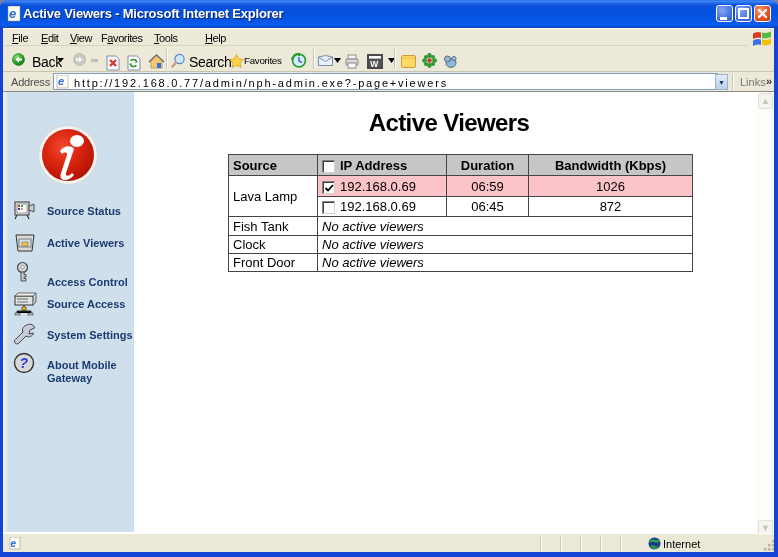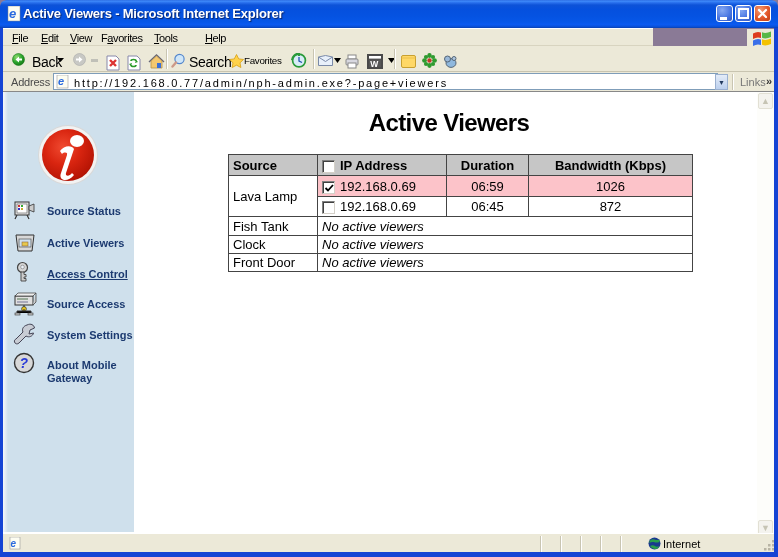--- a/index.html
+++ b/index.html
@@ -9,21 +9,21 @@
 #title{position:absolute;left:0;top:0;width:778px;height:28px;
  background:linear-gradient(180deg,#2a68e0 0%,#3f8bfa 4%,#2b72ee 9%,#0d52d8 18%,#0550de 35%,#0553e2 60%,#0757e8 78%,#0b5af0 88%,#0a50d8 95%,#0940b0 100%);
  border-radius:6px 6px 0 0;}
 #title .ttxt{position:absolute;left:23px;top:6px;color:#fff;font-size:13px;font-weight:bold;text-shadow:1px 1px 1px rgba(10,30,90,.9);white-space:nowrap;letter-spacing:-0.2px;}
 .winbtn{position:absolute;top:5px;width:17px;height:17px;border-radius:3px;border:1px solid #fff;}
 #btnmin{left:716px;background:radial-gradient(circle at 35% 28%,#86a9f2,#4a77e2 55%,#3055c0);}
 #btnmax{left:735px;background:radial-gradient(circle at 35% 28%,#86a9f2,#4a77e2 55%,#3055c0);}
 #btncls{left:754px;background:radial-gradient(circle at 35% 28%,#f59d74,#e2572a 55%,#c03f14);}
 .winbtn svg{position:absolute;left:0;top:0;}
 
-#menubar{position:absolute;left:3px;top:28px;width:650px;height:18px;background:#ece9d8;border-top:1px solid #fff;border-bottom:1px solid #d8d4c0;}
+#menubar{position:absolute;left:3px;top:28px;width:771px;height:18px;background:#ece9d8;border-top:1px solid #fff;border-bottom:1px solid #d8d4c0;}
 #menubar .mi{position:absolute;top:3px;font-size:11px;letter-spacing:-0.4px;color:#000;}
 #winflag{position:absolute;left:744px;top:0px;width:27px;height:18px;background:#ece9d8;}
 
 #toolbar{position:absolute;left:3px;top:46px;width:771px;height:26px;background:#ece9d8;border-bottom:1px solid #c8c4b0;}
 #toolbar .ti{position:absolute;}
 #toolbar .tl{position:absolute;font-size:14px;letter-spacing:-0.3px;color:#000;top:8px;}
 .tsep{position:absolute;top:3px;width:2px;height:20px;border-left:1px solid #c9c5b2;border-right:1px solid #fff;}
 
 #addrbar{position:absolute;left:3px;top:72px;width:771px;height:20px;background:#ece9d8;border-bottom:1px solid #888;}
 #addrlabel{position:absolute;left:8px;top:4px;font-size:11px;letter-spacing:-0.2px;color:#4a4a4a;}
@@ -252,21 +252,21 @@
           <path d="M3 3 L21 3 L19 19 L5 19 Z" fill="#d8d8d8" stroke="#333"></path>
           <rect x="6" y="7" width="12" height="8" fill="#cfe0ef" stroke="#555" stroke-width="0.7"></rect>
           <rect x="9" y="10" width="6" height="4" fill="#e8c84a" stroke="#864" stroke-width="0.6"></rect>
         </svg>
       <div class="nav" style="top:145px;">Active Viewers</div>
       <svg class="navic" style="top:169px;" width="24" height="23">
           <circle cx="9.5" cy="6.5" r="5" fill="#d4d4d4" stroke="#444" stroke-width="1.2"></circle>
           <circle cx="9.5" cy="6" r="1.8" fill="#edf2f8" stroke="#666" stroke-width="0.5"></circle>
           <path d="M8 11 L8 20 L13 20 L13 17.5 L11 17.5 L11 16 L13 16 L13 13.5 L11 13.5 L11 11 Z" fill="#cccccc" stroke="#444" stroke-width="0.9"></path>
         </svg>
-      <div class="nav" style="top:176px;text-decoration:underline;">Access Control</div>
+      <div class="nav" style="top:184px;">Access Control</div>
       <svg class="navic" style="top:200px;" width="26" height="24">
           <rect x="2" y="4" width="18" height="9" fill="#e0e0e0" stroke="#333"></rect>
           <path d="M2 4 L5 1 L23 1 L20 4 Z" fill="#eee" stroke="#333" stroke-width="0.7"></path>
           <path d="M20 13 L23 10 L23 1" fill="#ccc" stroke="#333" stroke-width="0.7"></path>
           <rect x="4" y="6" width="11" height="2" fill="#9a9"></rect>
           <rect x="4" y="9" width="11" height="2" fill="#aab"></rect>
           <circle cx="11" cy="17" r="2.4" fill="#e8c820" stroke="#333" stroke-width="0.7"></circle>
           <path d="M11 13 L11 15 M4 21 L4 19 L18 19 L18 21 M11 19 L11 17" stroke="#333" stroke-width="1"></path>
           <rect x="2" y="21" width="5" height="2" fill="#ccc" stroke="#333" stroke-width="0.6"></rect>
           <rect x="15" y="21" width="5" height="2" fill="#ccc" stroke="#333" stroke-width="0.6"></rect>

